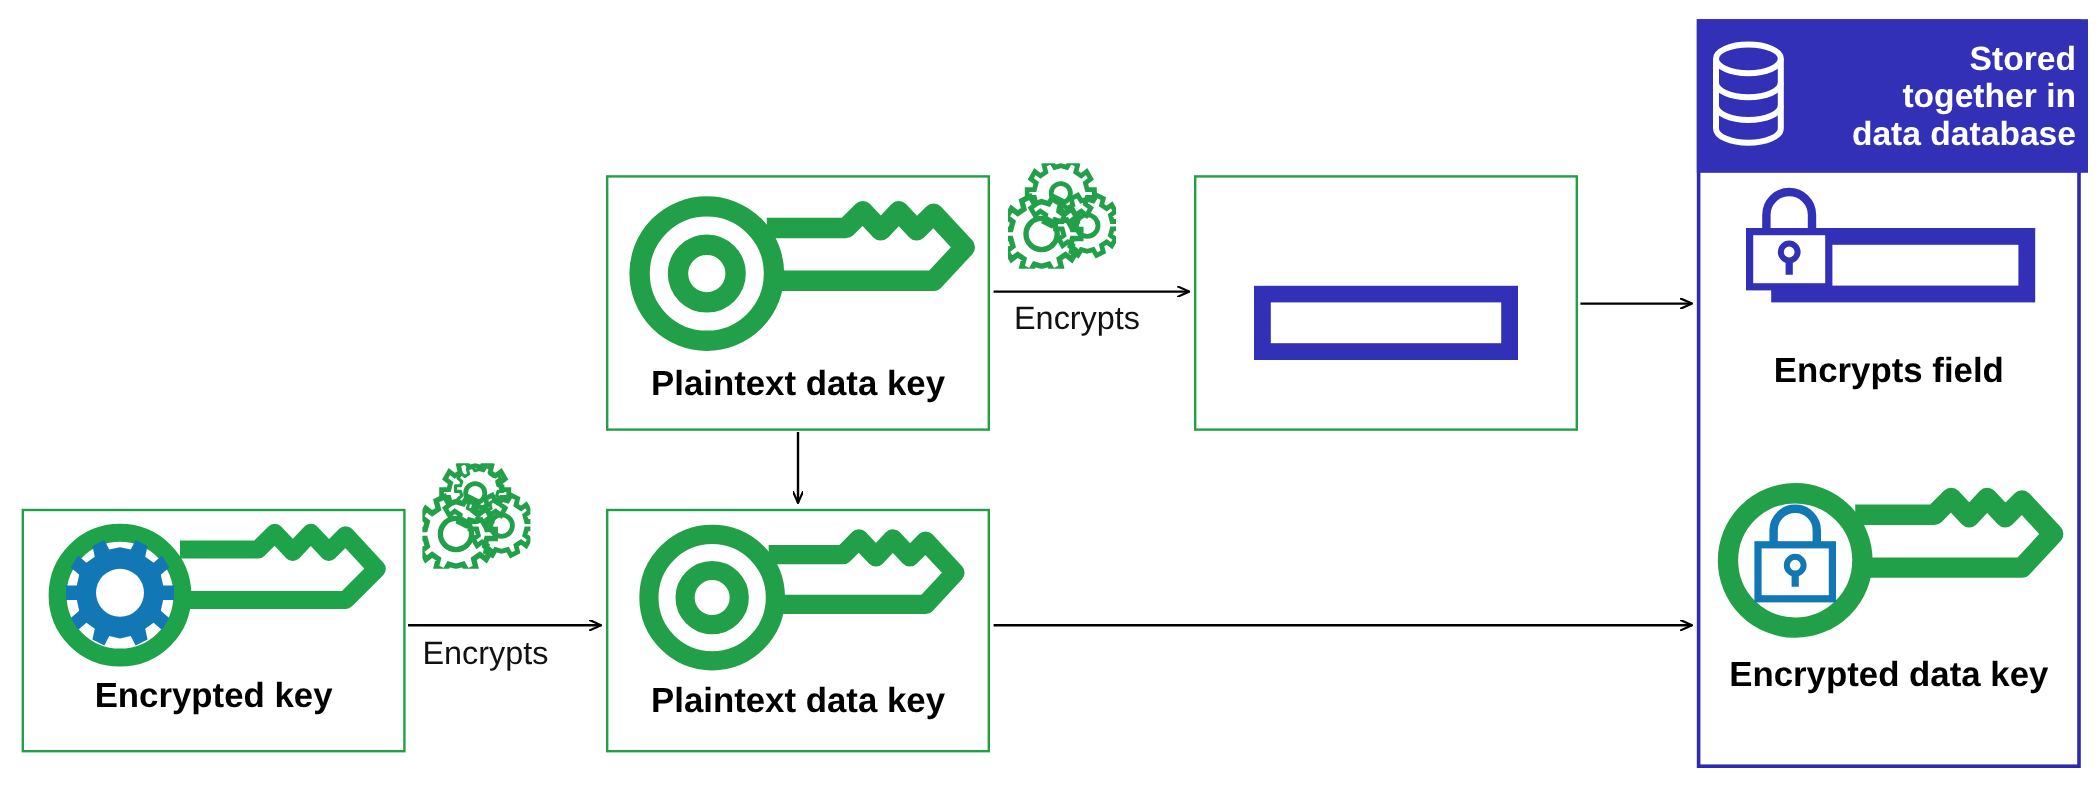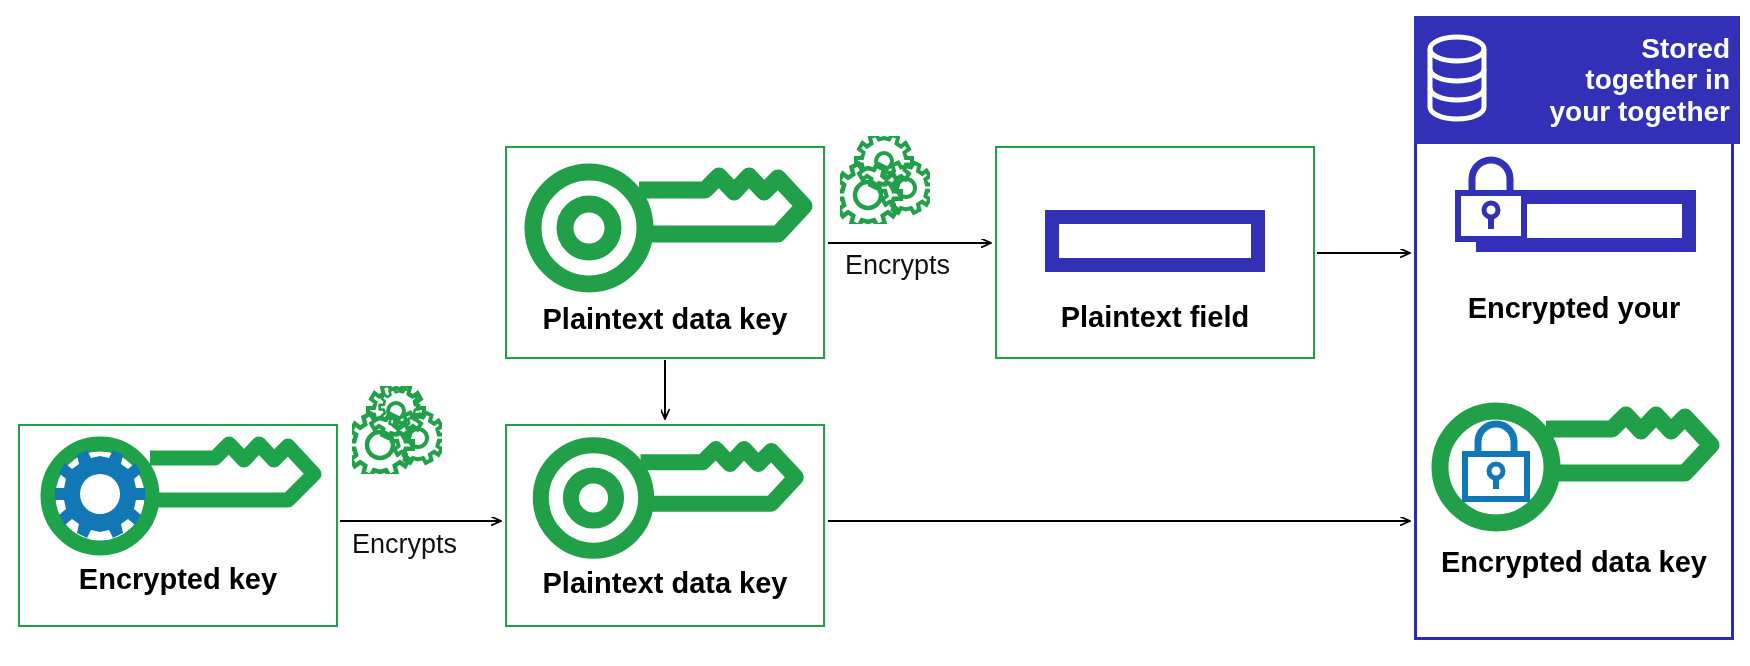--- a/index.html
+++ b/index.html
@@ -269,52 +269,51 @@
     </span>
     <span class="node-label">Plaintext data key</span>
   </div>
 
   <div class="node-box" id="plaintext-field-box">
     <span class="icon-wrap">
       <svg width="220" height="62" viewBox="0 0 220 62">
         <rect x="7" y="7" width="206" height="48" fill="none" stroke="#3330b8" stroke-width="14"></rect>
       </svg>
     </span>
-    <span class="node-label">Plaintext field</span>
   </div>
 
   <div id="stored-container">
 
     <div id="stored-header">
       <span style="flex:0 0 auto;">
         <svg width="66" height="92" viewBox="0 0 66 92">
           <g fill="none" stroke="#ffffff" stroke-width="5">
             <ellipse cx="33" cy="17" rx="27" ry="12"></ellipse>
             <path d="M6,17 L6,75 A27,12 0 0 0 60,75 L60,17"></path>
             <path d="M6,37 A27,12 0 0 0 60,37"></path>
             <path d="M6,56 A27,12 0 0 0 60,56"></path>
           </g>
         </svg>
       </span>
-      <span id="stored-header-text"><span>Stored</span><br><span>together in</span><br><span>your together</span></span>
+      <span id="stored-header-text"><span>Stored</span><br><span>together in</span><br><span>data database</span></span>
     </div>
 
     <div id="encrypted-field-group">
       <span class="icon-wrap">
         <svg width="250" height="118" viewBox="0 0 250 118">
           <rect x="34" y="48" width="206" height="48" fill="none" stroke="#3330b8" stroke-width="14"></rect>
           <g>
             <path d="M23,45 L23,30 A19,19 0 0 1 61,30 L61,45" fill="none" stroke="#3330b8" stroke-width="7"></path>
             <rect x="9" y="44" width="66" height="46" fill="#ffffff" stroke="#3330b8" stroke-width="6"></rect>
             <circle cx="42" cy="61" r="7" fill="none" stroke="#3330b8" stroke-width="5"></circle>
             <path d="M42,66 L42,80" stroke="#3330b8" stroke-width="6"></path>
           </g>
         </svg>
       </span>
-      <span class="node-label">Encrypted your</span>
+      <span class="node-label">Encrypts field</span>
     </div>
 
     <div id="encrypted-key-group">
       <span class="icon-wrap">
         <svg width="300" height="140" viewBox="0 0 300 140">
           <g fill="none" stroke="#21a049" stroke-width="17" stroke-linejoin="round">
             <path d="M122,32 L188,32 L202,18 L217,34 L232,18 L247,34 L261,20 L287,48 L261,76 L122,76"></path>
           </g>
           <circle cx="72" cy="70" r="56" fill="none" stroke="#21a049" stroke-width="17"></circle>
           <g>

